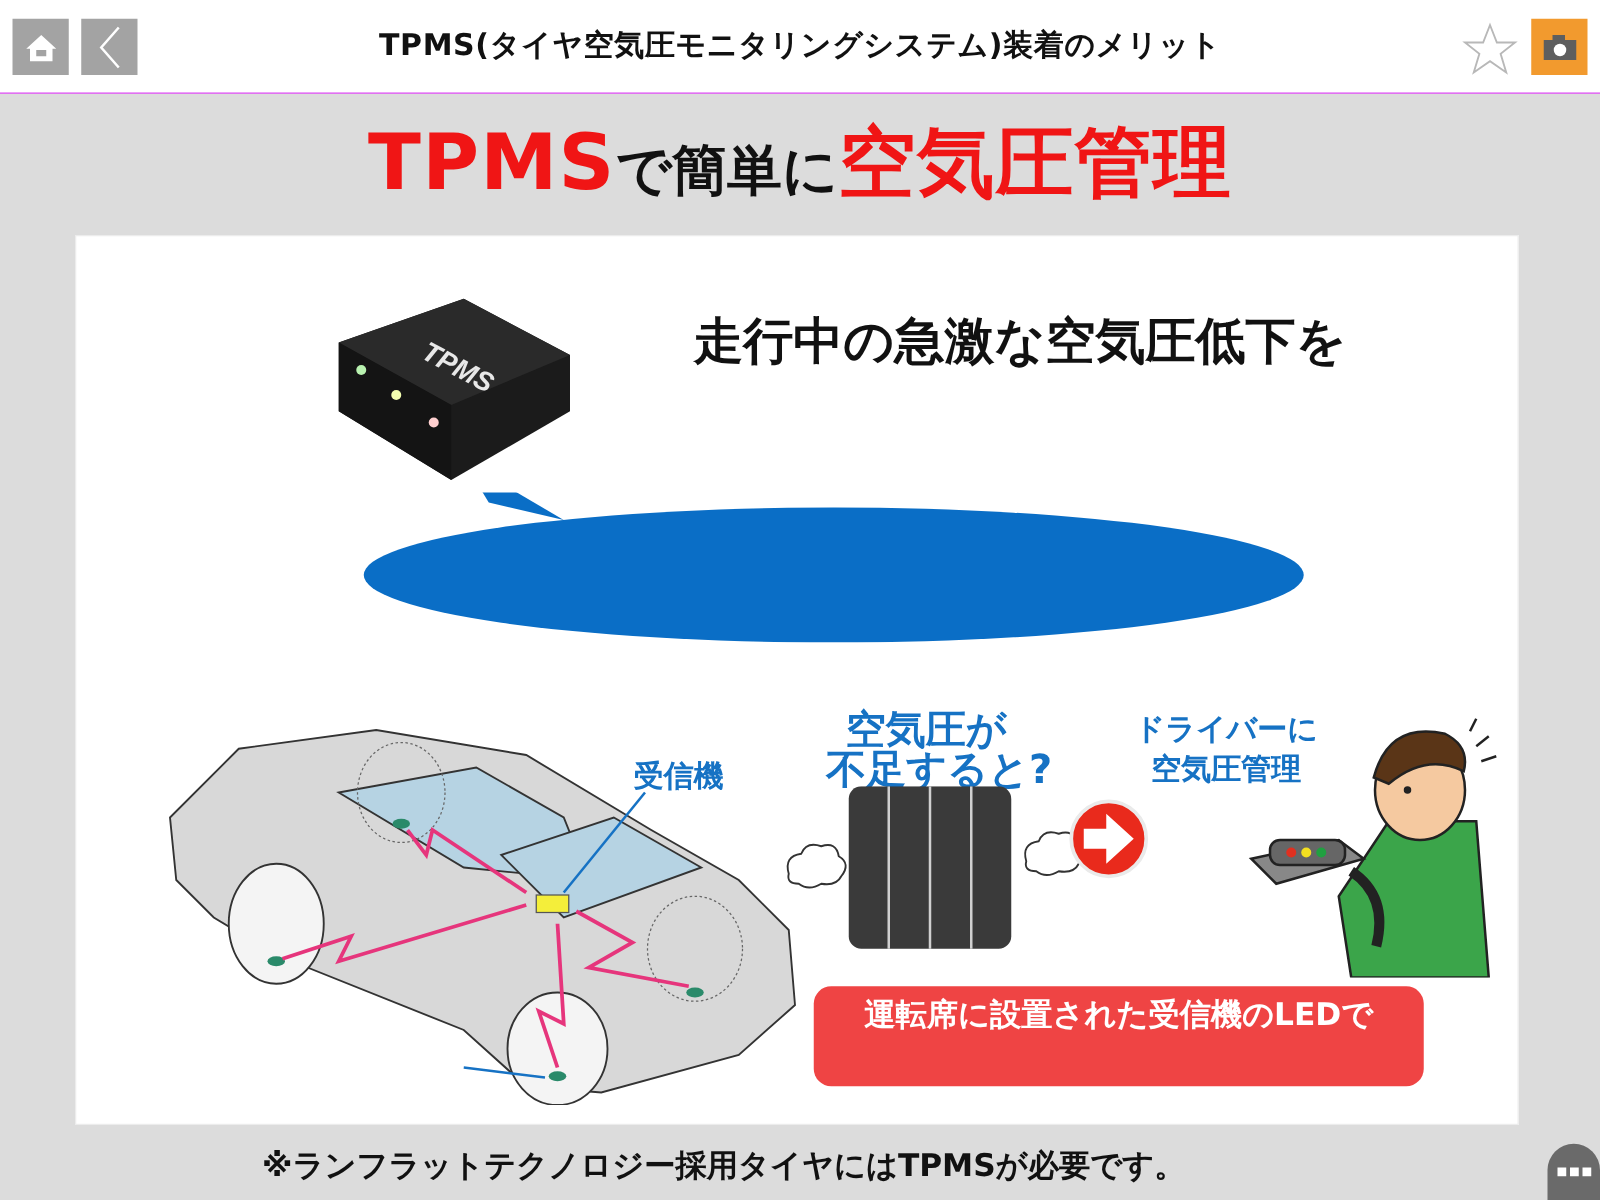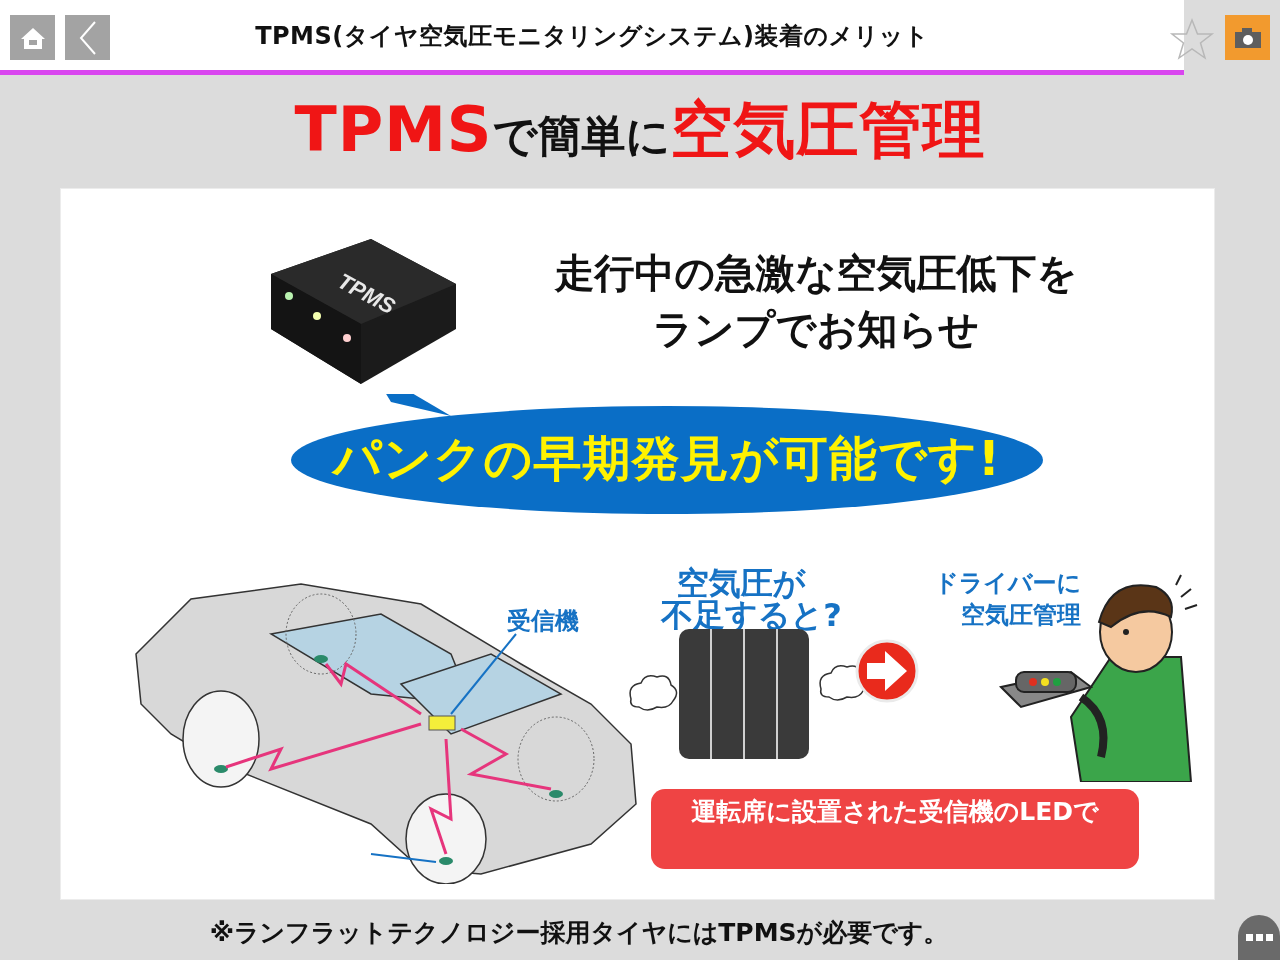--- a/index.html
+++ b/index.html
@@ -1,20 +1,20 @@
 <!DOCTYPE html>
 <html><head>
 <meta charset="utf-8">
 <style>
   * { box-sizing: border-box; margin: 0; padding: 0; }
   html, body { width: 1280px; height: 960px; overflow: hidden; }
   body { background: #dcdcdc; font-family: "DejaVu Sans", "Liberation Sans", sans-serif; position: relative; }
 
   
-  .topbar { position: absolute; left: 0; top: 0; width: 1184px; height: 75px; background: #ffffff; border-bottom: 5px solid #d946ef; }
+  .topbar { position: absolute; left: 0; top: 0; width: 1280px; height: 75px; background: #ffffff; border-bottom: 1px solid #d946ef; }
   .nav-btn { position: absolute; top: 15px; width: 45px; height: 45px; background: #a3a3a3; display: flex; align-items: center; justify-content: center; cursor: pointer; }
   .nav-home { left: 10px; }
   .nav-back { left: 65px; }
   .topbar-title { position: absolute; left: 250px; right: 250px; top: 20px; text-align: center; font-size: 24px; font-weight: bold; color: #111; letter-spacing: 0.5px; }
   .star-btn { position: absolute; left: 1168px; top: 16px; width: 48px; height: 46px; display: flex; align-items: center; justify-content: center; cursor: pointer; }
   .camera-btn { position: absolute; left: 1225px; top: 15px; width: 45px; height: 45px; background: #f29a2e; display: flex; align-items: center; justify-content: center; cursor: pointer; }
 
   
   .headline { position: absolute; left: 0; width: 1280px; top: 88px; text-align: center; font-weight: bold; white-space: nowrap; }
   .headline .red { color: #f01515; font-size: 62px; letter-spacing: 1px; }
@@ -33,21 +33,21 @@
   .bubble-text { position: absolute; left: 228px; top: 238px; width: 756px; text-align: center; font-weight: bold; font-size: 48px; color: #fff200; letter-spacing: 1px; white-space: nowrap; }
 
   
   .car { position: absolute; left: 60px; top: 385px; width: 530px; height: 310px; }
   .label-blue { position: absolute; color: #1672c4; font-weight: bold; white-space: nowrap; }
   .label-receiver { left: 446px; top: 416px; font-size: 24px; }
   .label-sensor { left: 60px; top: 635px; font-size: 24px; }
 
   
   .caption-1 { position: absolute; left: 600px; top: 378px; width: 160px; text-align: center; font-size: 32px; line-height: 32px; }
-  .caption-2 { position: absolute; left: 820px; top: 378px; width: 200px; text-align: right; font-size: 24px; line-height: 32px; }
+  .caption-2 { position: absolute; left: 820px; top: 378px; width: 200px; text-align: center; font-size: 24px; line-height: 32px; }
   .tire { position: absolute; left: 560px; top: 440px; width: 260px; height: 140px; }
   .arrow-circle { position: absolute; left: 792px; top: 448px; width: 68px; height: 68px; }
   .driver { position: absolute; left: 880px; top: 378px; width: 260px; height: 215px; }
 
   .red-box { position: absolute; left: 590px; top: 600px; width: 488px; height: 80px; background: #ef4444; border-radius: 14px; color: #ffffff; font-weight: bold; font-size: 25px; line-height: 35px; text-align: center; padding-top: 5px; }
 
   
   .footer-note { position: absolute; left: 0; width: 1158px; top: 916px; text-align: center; font-size: 25px; font-weight: bold; color: #111; white-space: nowrap; }
 
   .more-btn { position: absolute; left: 1238px; top: 915px; width: 42px; height: 45px; background: #6a6a6a; border-radius: 21px 21px 0 0; display: flex; align-items: center; justify-content: center; gap: 3px; cursor: pointer; }
@@ -94,28 +94,26 @@
     <polygon points="20,40 120,5 205,50 110,90" fill="#2a2a2a"></polygon>
     <polygon points="20,40 110,90 110,150 20,95" fill="#141414"></polygon>
     <text x="85" y="52" fill="#e8e8e8" font-size="22" font-weight="bold" font-style="italic" transform="rotate(28 85 52)" font-family="Liberation Sans, sans-serif">TPMS</text>
     <circle cx="38" cy="62" r="4" fill="#b9f2b0"></circle>
     <circle cx="66" cy="82" r="4" fill="#f4ffb0"></circle>
     <circle cx="96" cy="104" r="4" fill="#ffd0d0"></circle>
   </svg>
 
   <div class="lead-text">
     <div>走行中の急激な空気圧低下を</div>
-    <div>ランプでお知らせ</div>
   </div>
 
   <svg class="bubble" viewBox="0 0 756 120">
     <polygon points="82,-25 102,8 162,22" fill="#0a6ec6"></polygon>
     <ellipse cx="378" cy="66" rx="376" ry="54" fill="#0a6ec6"></ellipse>
   </svg>
-  <div class="bubble-text">パンクの早期発見が可能です!</div>
 
   <svg class="car" viewBox="0 0 530 310">
     <g stroke="#333" stroke-width="1.5" fill="#d8d8d8">
       <path d="M15 80 L70 25 L180 10 L300 30 L400 90 L470 130 L510 170 L515 230 L470 270 L360 300 L300 295 L250 250 L100 190 L50 160 L20 130 Z"></path>
       <path d="M150 60 L260 40 L330 80 L350 130 L250 120 Z" fill="#b6d3e3"></path>
       <path d="M280 110 L370 80 L440 120 L330 160 Z" fill="#b6d3e3"></path>
     </g>
     <g fill="#f4f4f4" stroke="#333" stroke-width="1.5">
       <ellipse cx="100" cy="165" rx="38" ry="48"></ellipse>
       <ellipse cx="325" cy="265" rx="40" ry="45"></ellipse>

